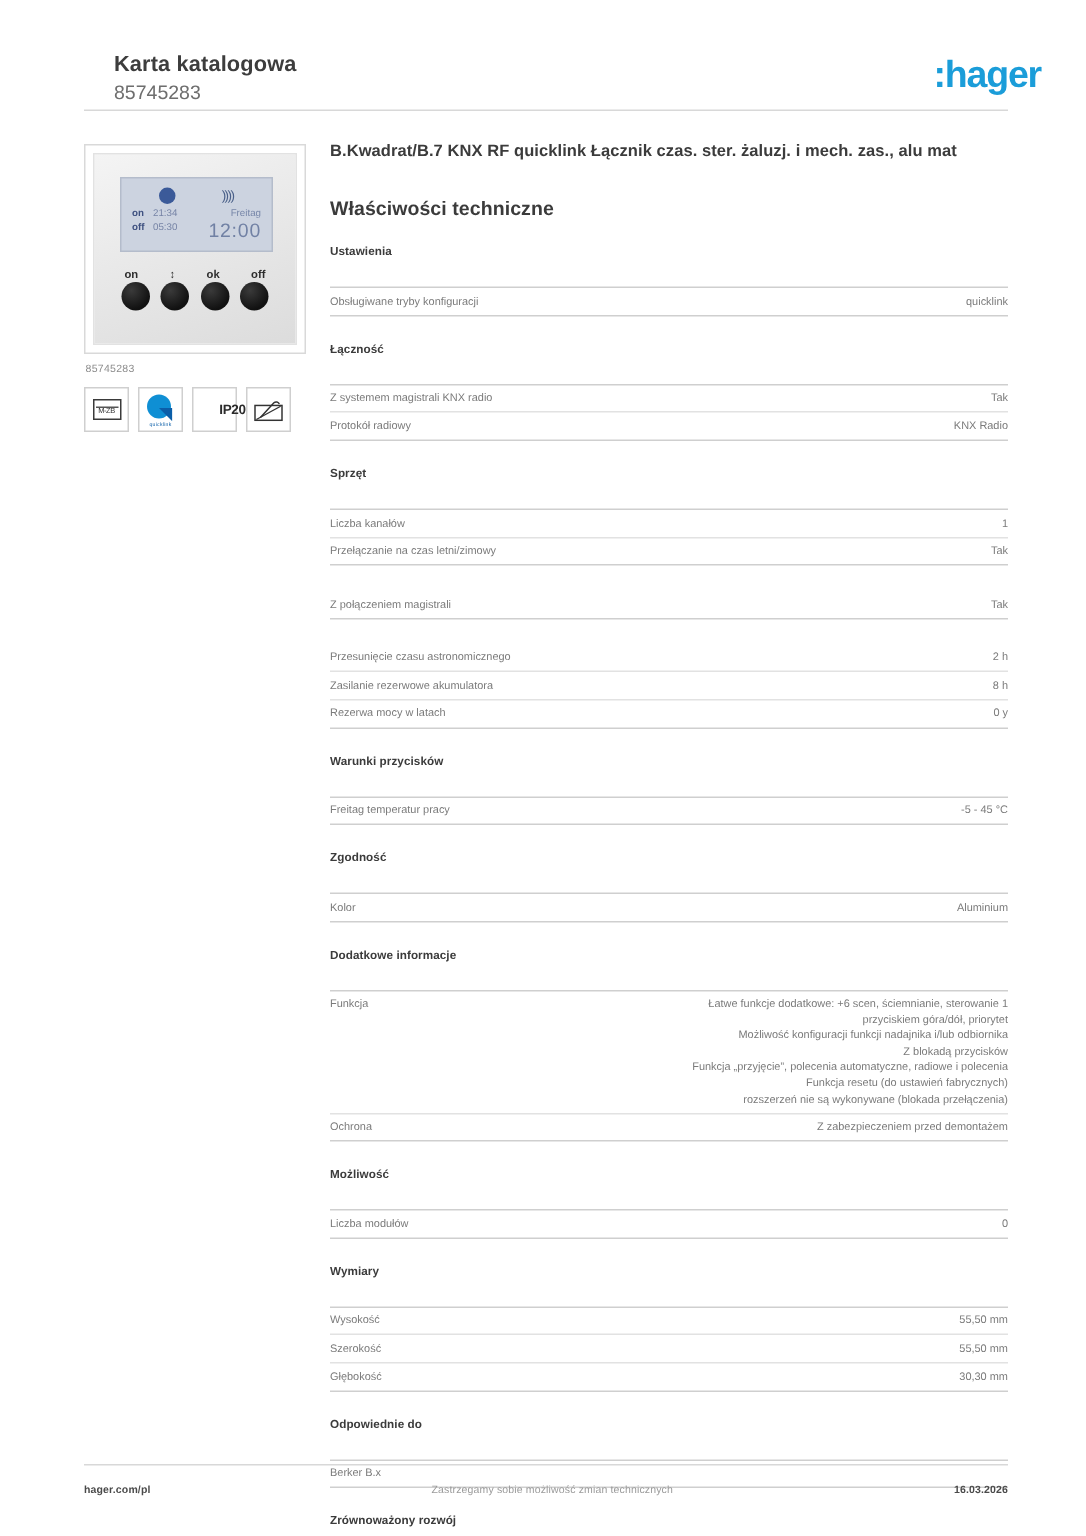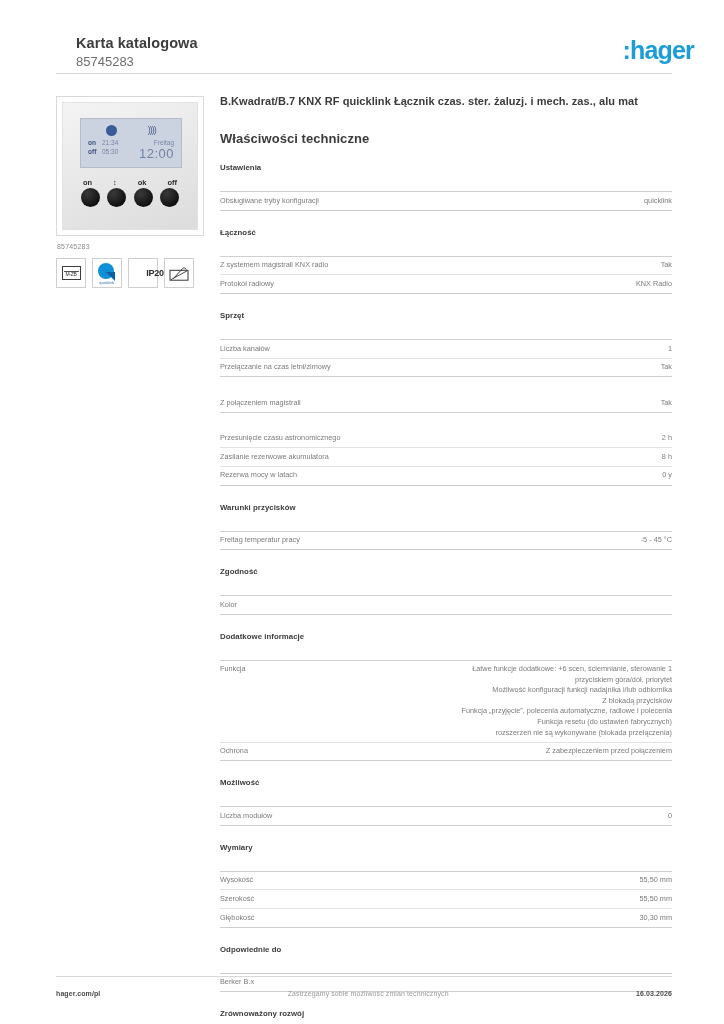--- a/index.html
+++ b/index.html
@@ -438,40 +438,43 @@
             <span class="row-label">Freitag temperatur pracy</span>
             <span class="row-value">
               <span class="vline">-5 - 45 °C</span>
             </span>
           </div>
         </div>
         <div class="group">
           <div class="group-title">Zgodność</div>
           <div class="row">
             <span class="row-label">Kolor</span>
+            <span class="row-value">
+              <span class="vline">Aluminium</span>
+            </span>
           </div>
         </div>
         <div class="group">
           <div class="group-title">Dodatkowe informacje</div>
           <div class="row">
             <span class="row-label">Funkcja</span>
             <span class="row-value">
               <span class="vline">Łatwe funkcje dodatkowe: +6 scen, ściemnianie, sterowanie 1</span>
               <span class="vline">przyciskiem góra/dół, priorytet</span>
               <span class="vline">Możliwość konfiguracji funkcji nadajnika i/lub odbiornika</span>
               <span class="vline">Z blokadą przycisków</span>
               <span class="vline">Funkcja „przyjęcie”, polecenia automatyczne, radiowe i polecenia</span>
               <span class="vline">Funkcja resetu (do ustawień fabrycznych)</span>
               <span class="vline">rozszerzeń nie są wykonywane (blokada przełączenia)</span>
             </span>
           </div>
           <div class="row">
             <span class="row-label">Ochrona</span>
             <span class="row-value">
-              <span class="vline">Z zabezpieczeniem przed połączeniem</span>
+              <span class="vline">Z zabezpieczeniem przed demontażem</span>
             </span>
           </div>
         </div>
         <div class="group">
           <div class="group-title">Możliwość</div>
           <div class="row">
             <span class="row-label">Liczba modułów</span>
             <span class="row-value">
               <span class="vline">0</span>
             </span>

